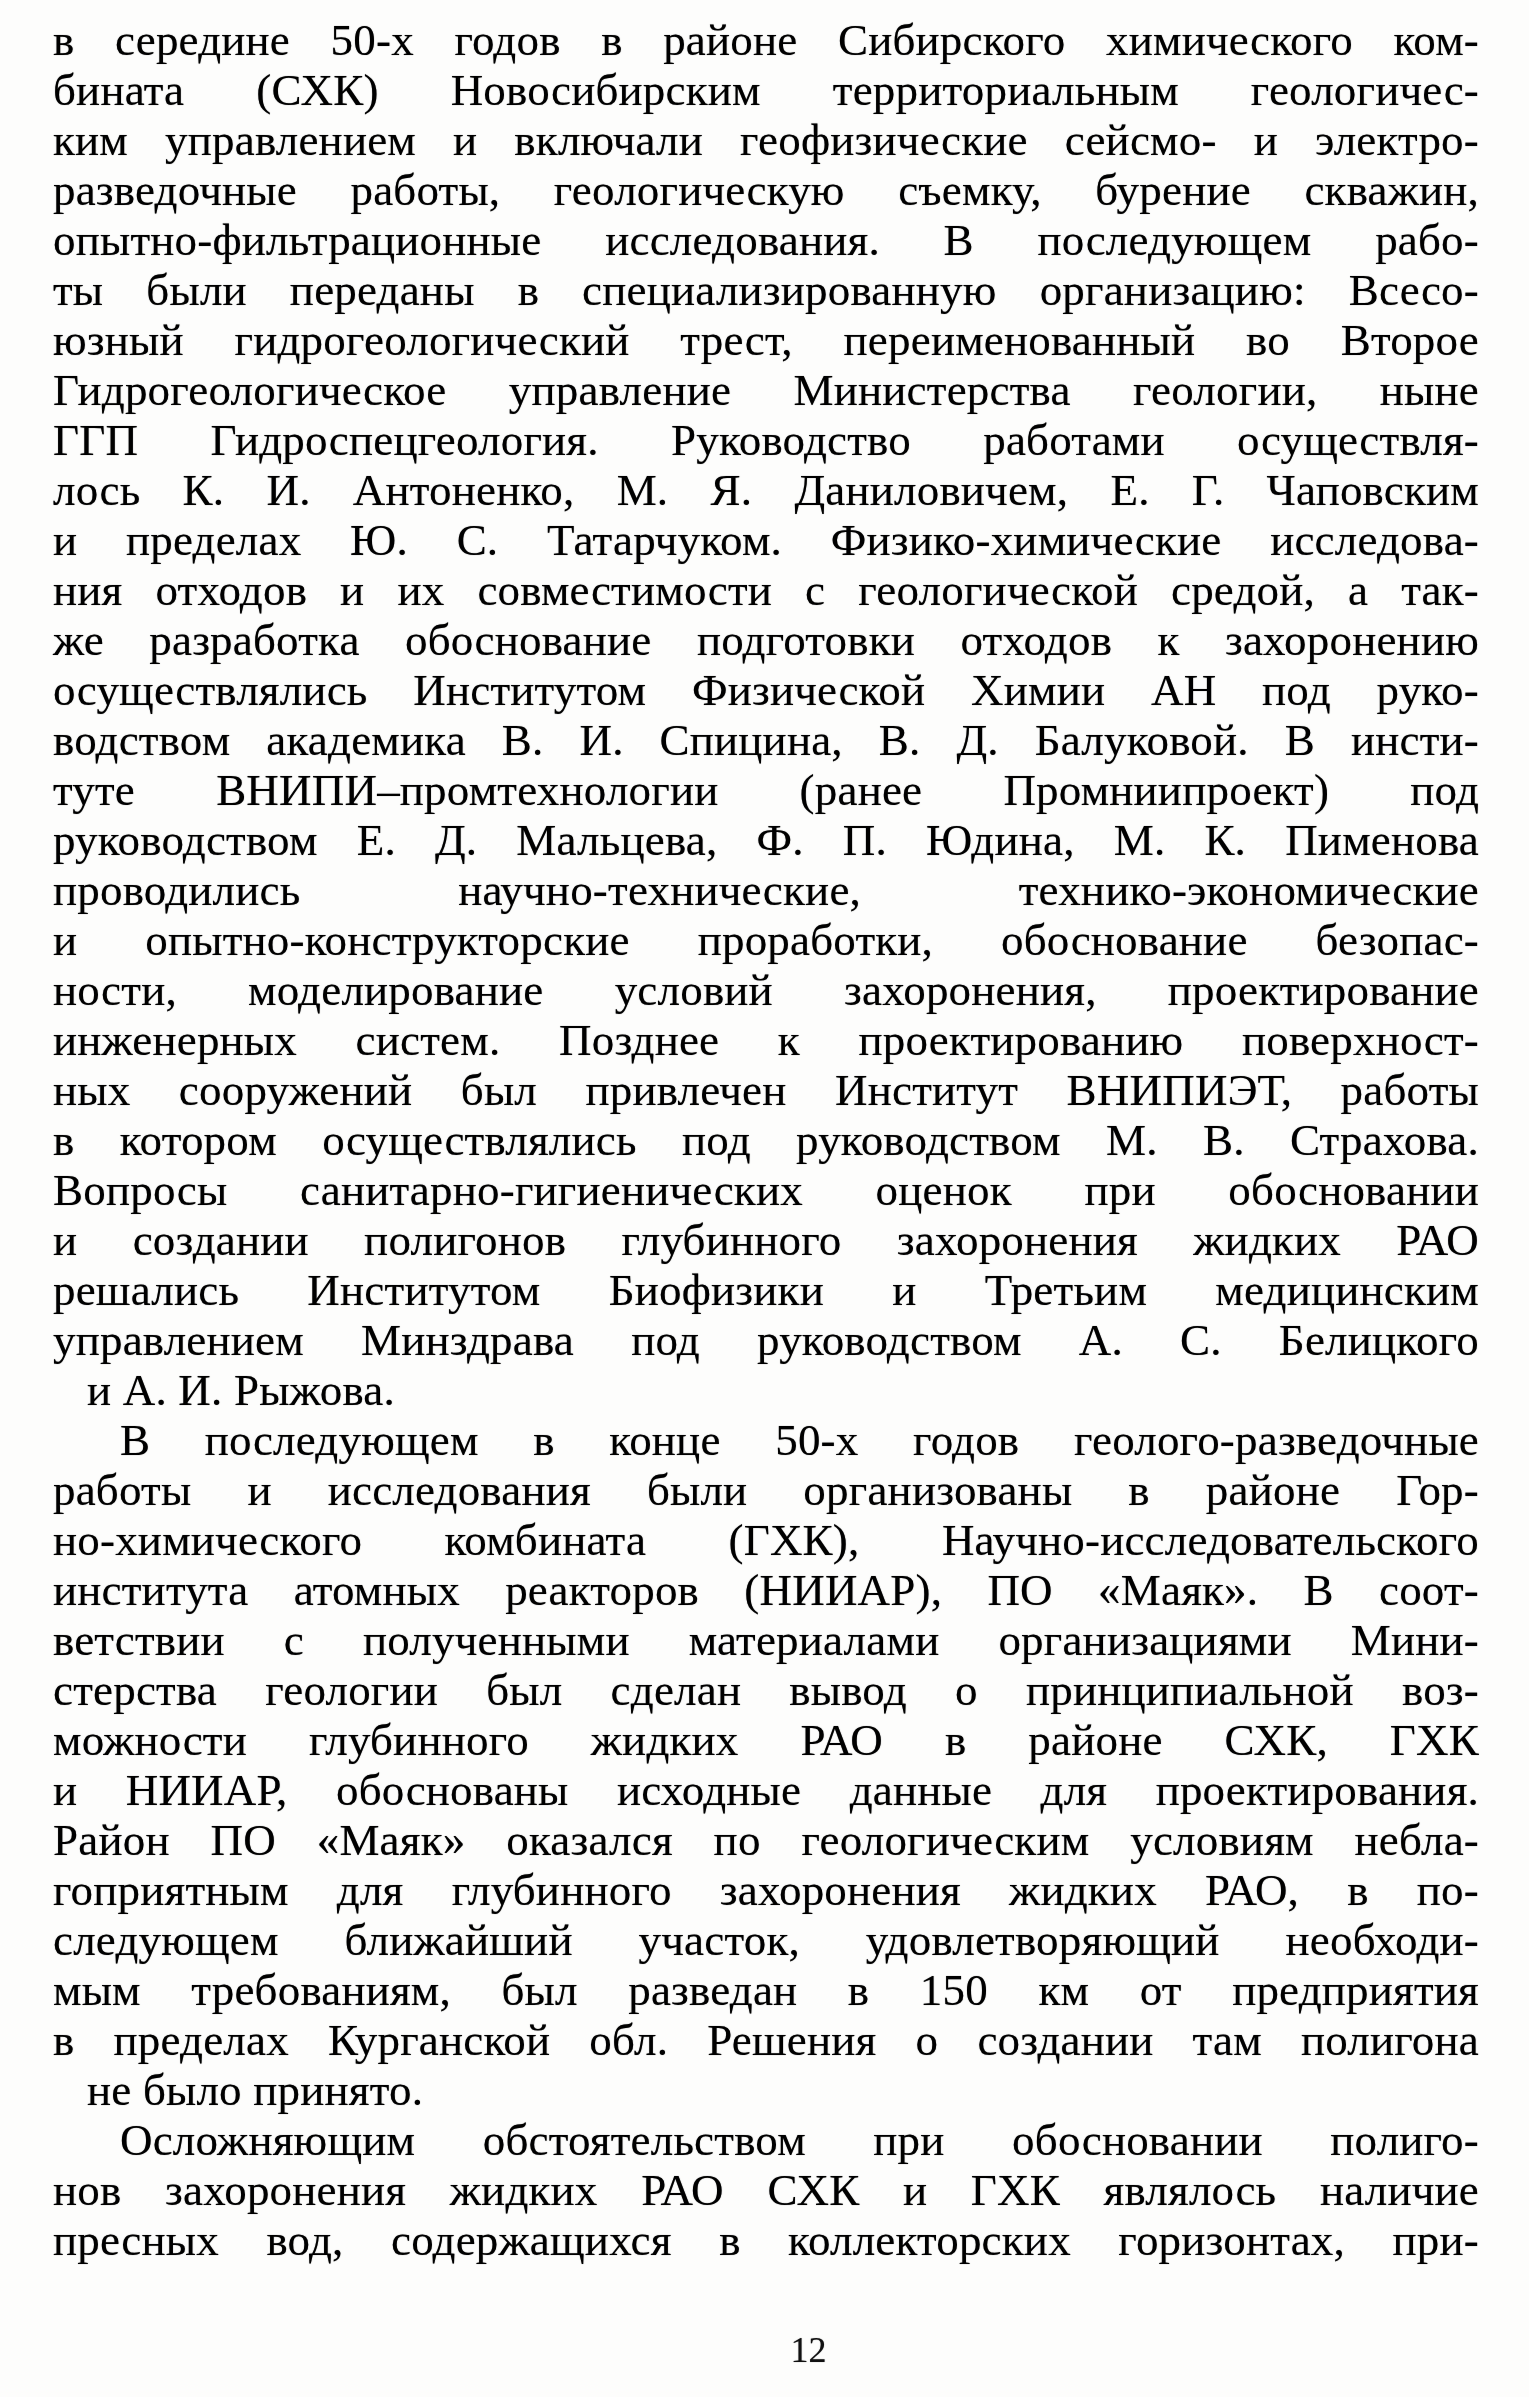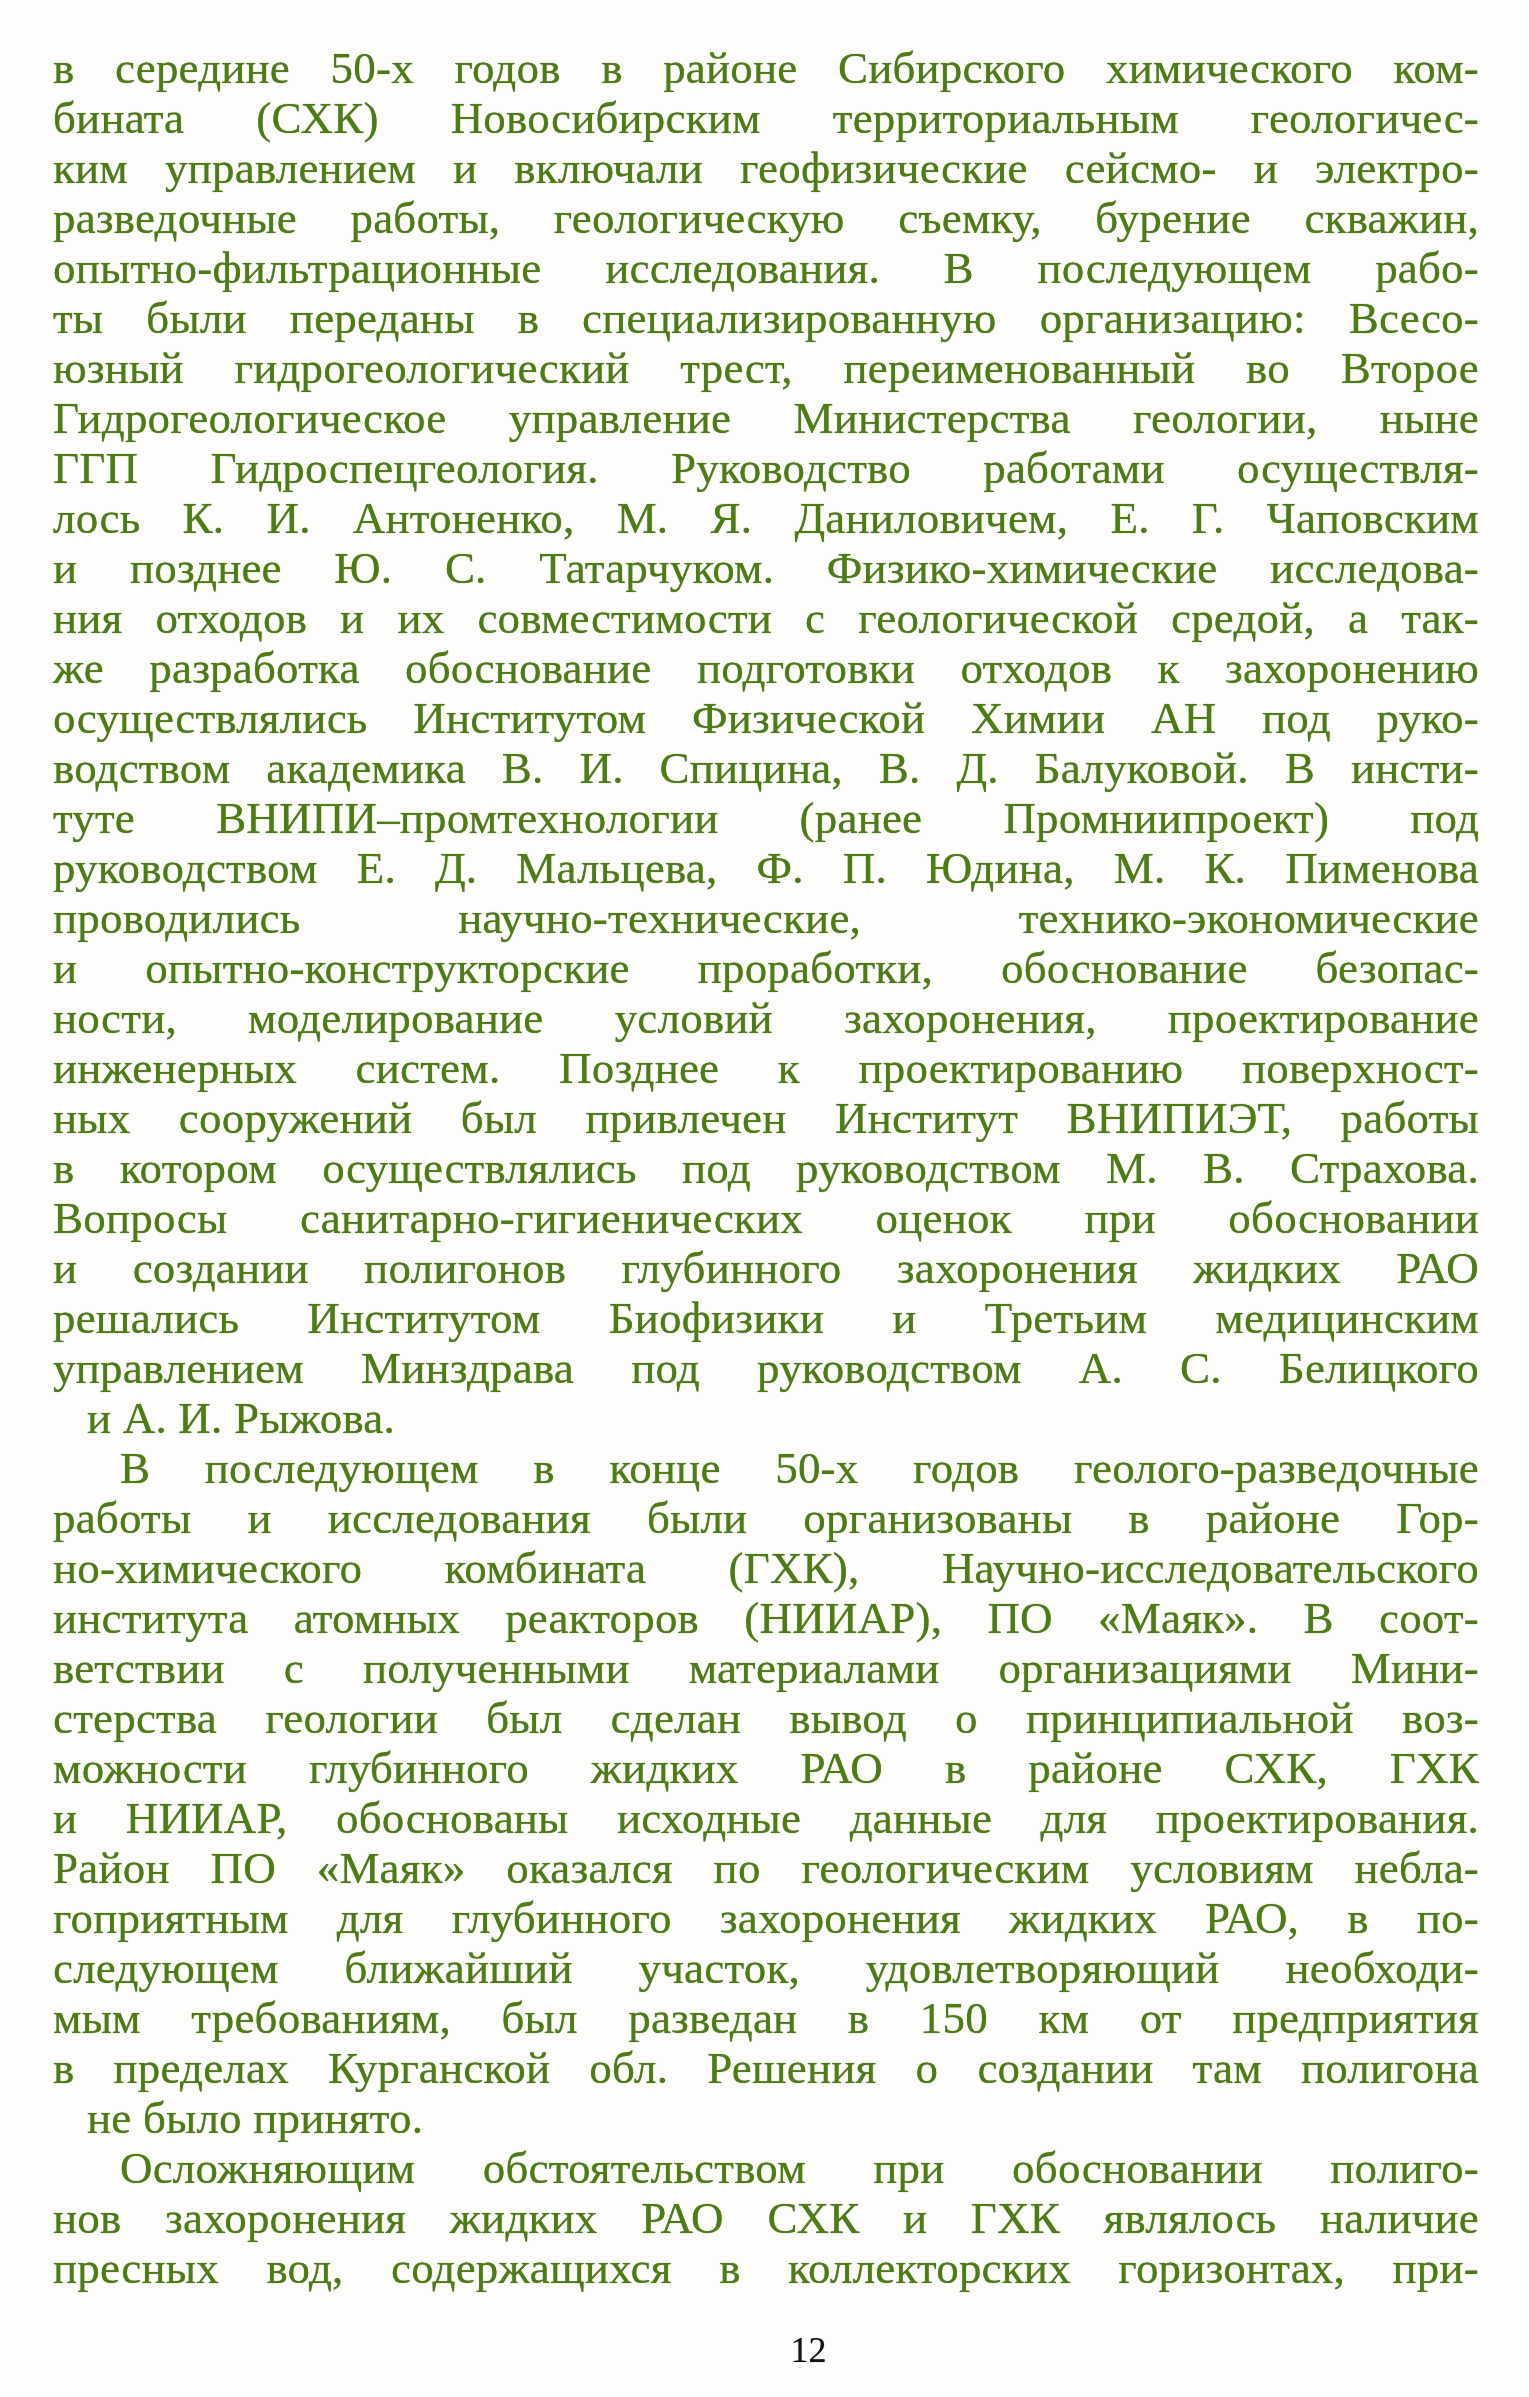--- a/index.html
+++ b/index.html
@@ -15,23 +15,23 @@
     overflow: hidden;
   }
   .page {
     position: absolute;
     inset: 0;
     background: #fdfdfc;
   }
   .text-block {
     position: absolute;
     left: 53px;
-    top: 43px;
+    top: 15px;
     width: 1426px;
-    color: #4d7c0f;
+    color: #000000;
   }
   .line {
     font-size: 45px;
     line-height: 50px;
     text-align: justify;
     text-align-last: justify;
     white-space: normal;
     text-shadow: 0 0 1px rgba(0,0,0,0.55);
     letter-spacing: 0.2px;
   }
@@ -63,21 +63,21 @@
       <div class="line">в середине 50-х годов в районе Сибирского химического ком-</div>
       <div class="line">бината (СХК) Новосибирским территориальным геологичес-</div>
       <div class="line">ким управлением и включали геофизические сейсмо- и электро-</div>
       <div class="line">разведочные работы, геологическую съемку, бурение скважин,</div>
       <div class="line">опытно-фильтрационные исследования. В последующем рабо-</div>
       <div class="line">ты были переданы в специализированную организацию: Всесо-</div>
       <div class="line">юзный гидрогеологический трест, переименованный во Второе</div>
       <div class="line">Гидрогеологическое управление Министерства геологии, ныне</div>
       <div class="line">ГГП Гидроспецгеология. Руководство работами осуществля-</div>
       <div class="line">лось К. И. Антоненко, М. Я. Даниловичем, Е. Г. Чаповским</div>
-      <div class="line">и позднее Ю. С. Татарчуком. Физико-химические исследова-</div>
+      <div class="line">и пределах Ю. С. Татарчуком. Физико-химические исследова-</div>
       <div class="line">ния отходов и их совместимости с геологической средой, а так-</div>
       <div class="line">же разработка обоснование подготовки отходов к захоронению</div>
       <div class="line">осуществлялись Институтом Физической Химии АН под руко-</div>
       <div class="line">водством академика В. И. Спицина, В. Д. Балуковой. В инсти-</div>
       <div class="line">туте ВНИПИ–промтехнологии (ранее Промниипроект) под</div>
       <div class="line">руководством Е. Д. Мальцева, Ф. П. Юдина, М. К. Пименова</div>
       <div class="line">проводились научно-технические, технико-экономические</div>
       <div class="line">и опытно-конструкторские проработки, обоснование безопас-</div>
       <div class="line">ности, моделирование условий захоронения, проектирование</div>
       <div class="line">инженерных систем. Позднее к проектированию поверхност-</div>

